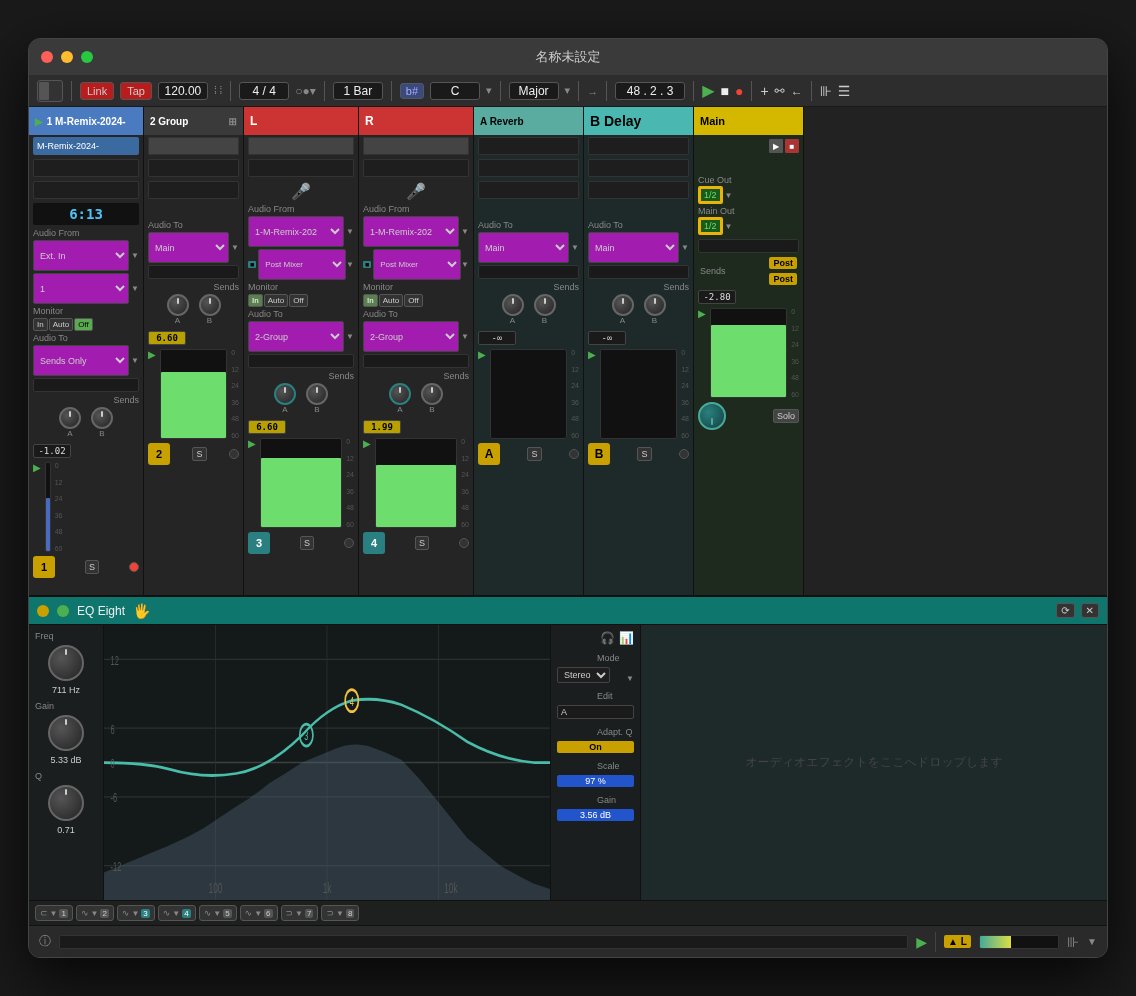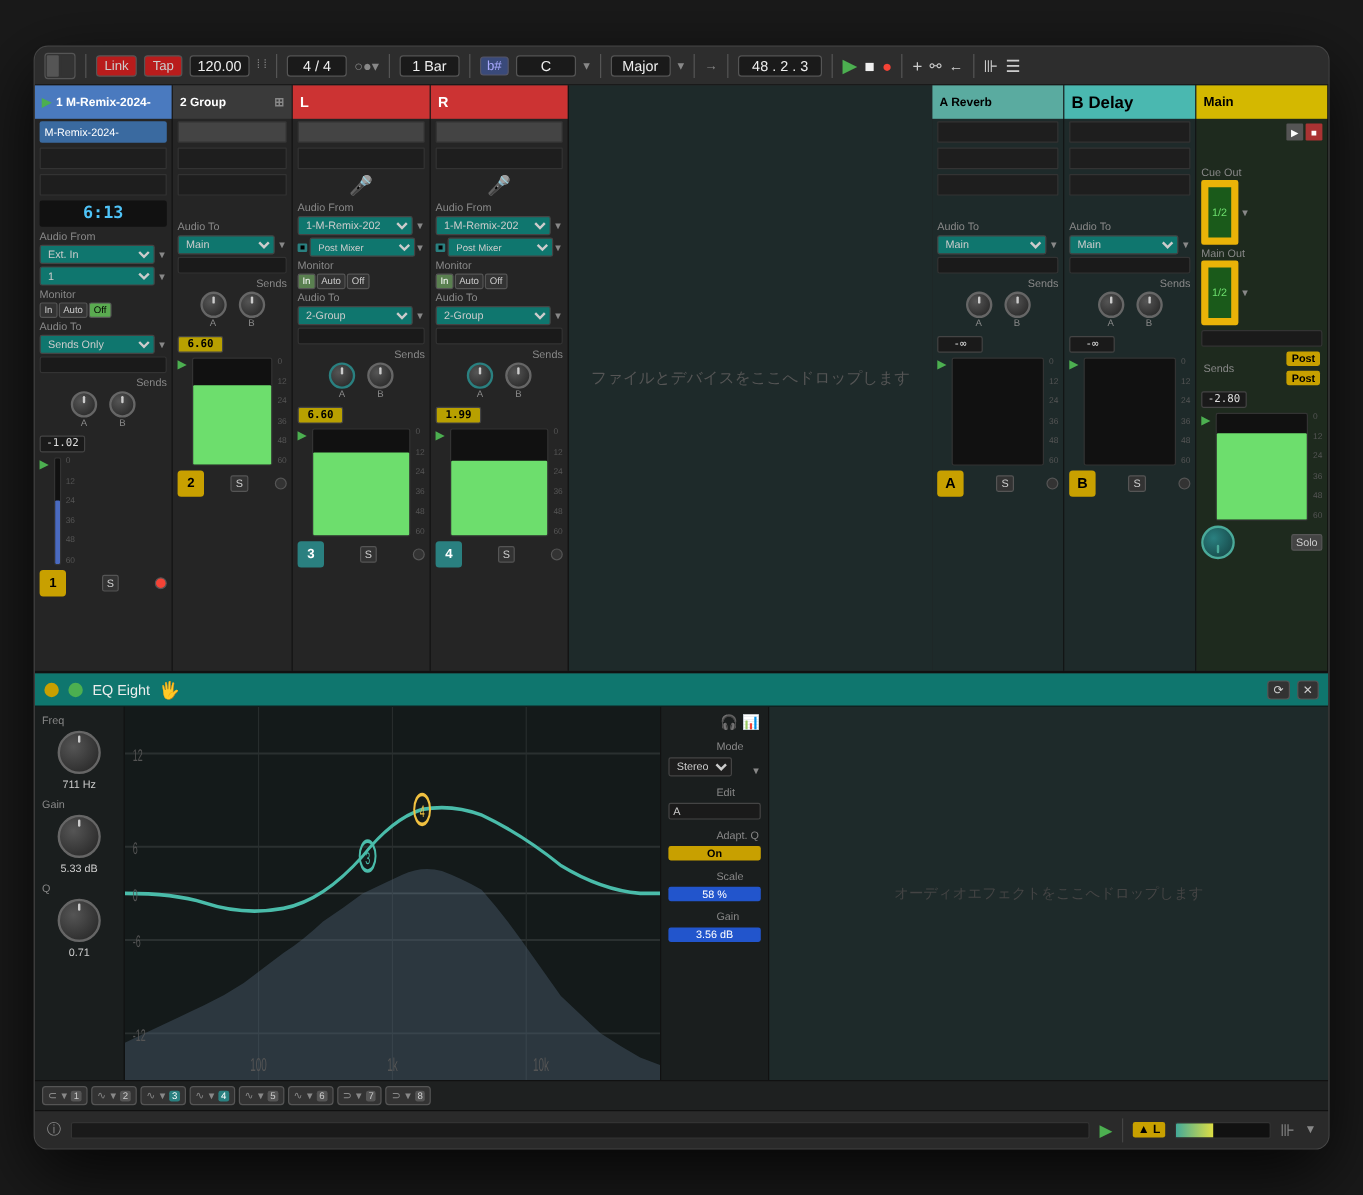--- a/index.html
+++ b/index.html
@@ -149,28 +149,28 @@
       padding: 1px 4px;
     }
     .routing-row {
       display: flex;
       align-items: center;
       padding: 0 4px;
       gap: 2px;
       margin: 1px 0;
     }
     .routing-select {
-      background: #0f766e;
+      background: #a21caf;
       border: 1px solid #444;
       border-radius: 2px;
       color: #ccc;
       font-size: 9px;
       padding: 1px 2px;
       flex: 1;
-      height: 16px;
+      height: 31px;
     }
     .monitor-row {
       display: flex;
       align-items: center;
       padding: 0 4px;
       gap: 1px;
       margin: 1px 0;
     }
     .monitor-btn {
       font-size: 8px;
@@ -276,25 +276,25 @@
       text-align: center;
       line-height: 1.6;
     }
     .cue-out-section {
       padding: 2px 4px;
       font-size: 9px;
       color: #888;
     }
     .cue-value {
       background: #1a5a1a;
-      border: 6px solid #eab308;
+      border: 3px solid #eab308;
       border-radius: 2px;
       color: #6dde6d;
       font-size: 9px;
-      padding: 16px 3px;
+      padding: 1px 3px;
       display: inline-block;
     }
     .post-btn {
       background: #c8a000;
       border: none;
       border-radius: 2px;
       color: #000;
       font-size: 9px;
       font-weight: bold;
       padding: 1px 4px;
@@ -483,20 +483,28 @@
       height: 7px;
       background: #4aaa9a;
       border-radius: 1px;
     }
   </style>
 </head>
 <body>
 
 <div class="window">
 
+  <div class="title-bar">
+    <div class="traffic-lights">
+      <div class="tl tl-red"></div>
+      <div class="tl tl-yellow"></div>
+      <div class="tl tl-green"></div>
+    </div>
+    <span class="title-text">名称未設定</span>
+  </div>
 
   <div class="toolbar">
     <div style="display:flex;gap:2px;background:#333;border:1px solid #555;border-radius:3px;padding:1px;">
       <div style="width:10px;height:18px;background:#555;border-radius:1px;"></div>
       <div style="width:10px;height:18px;background:#333;border-radius:1px;"></div>
     </div>
     <div class="toolbar-sep"></div>
     <button class="toolbar-btn">Link</button>
     <button class="toolbar-btn">Tap</button>
     <div class="bpm-display">120.00</div>
@@ -806,23 +814,20 @@
             </div>
           </div>
         </div>
         <div class="ch-bottom-row">
           <div class="channel-number teal">4</div>
           <button class="solo-btn">S</button>
           <div class="arm-btn"></div>
         </div>
       </div>
 
-      <div class="drop-zone">
-        <span style="font-size:13px;color:#555;line-height:1.8;">ファイルとデバイスをここへドロップします</span>
-      </div>
 
       <div class="channel-strip return-ch" style="min-width:110px;">
         <div class="channel-header ch-reverb-header">
           <span style="font-size:10px;font-weight:bold;">A Reverb</span>
         </div>
         <div class="empty-slot"></div>
         <div class="empty-slot"></div>
         <div class="empty-slot"></div>
         <div style="height:18px;"></div>
         <div class="section-label">Audio To</div>
@@ -1057,21 +1062,21 @@
             <select class="eq-mode-select">
               <option>Stereo</option>
             </select>
             <span style="color:#888;font-size:8px;">▼</span>
           </div>
           <div class="eq-mode-label" style="margin-top:4px;">Edit</div>
           <div style="background:#1a1a1a;border:1px solid #444;border-radius:2px;color:#ccc;font-size:9px;padding:1px 3px;display:inline-block;">A</div>
           <div class="eq-mode-label" style="margin-top:4px;">Adapt. Q</div>
           <div class="eq-on-btn">On</div>
           <div class="eq-mode-label" style="margin-top:4px;">Scale</div>
-          <div class="eq-scale-val">58 %</div>
+          <div class="eq-scale-val">97 %</div>
           <div class="eq-mode-label" style="margin-top:4px;">Gain</div>
           <div class="eq-gain-val">3.56 dB</div>
         </div>
 
         <div class="drop-zone" style="border-left:1px solid #111;">
           <span style="font-size:12px;color:#444;">オーディオエフェクトをここへドロップします</span>
         </div>
       </div>
 
       <div class="eq-filter-row">

